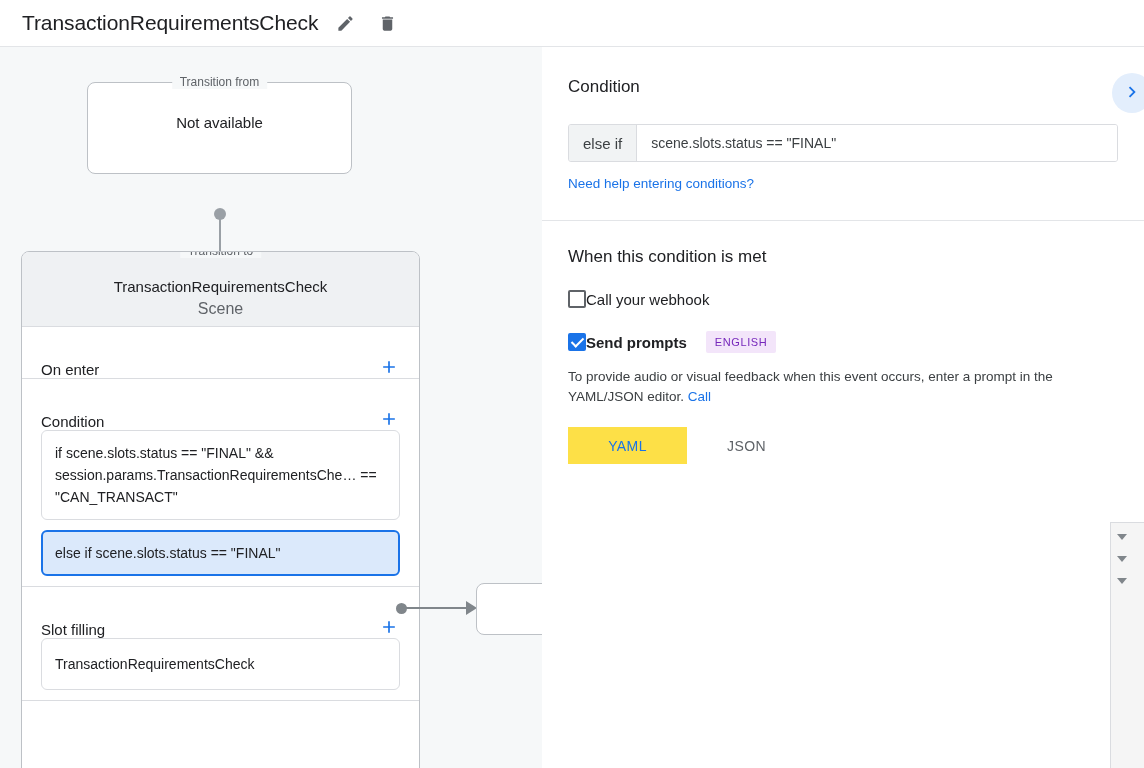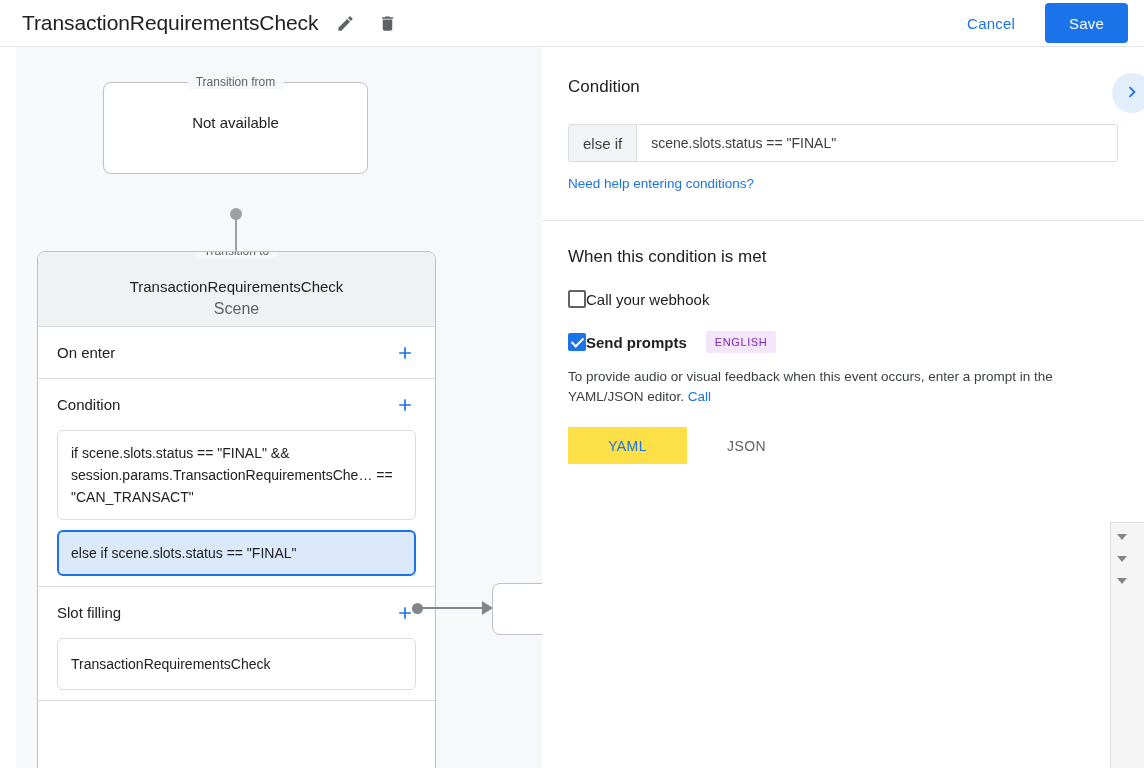--- a/index.html
+++ b/index.html
@@ -53,21 +53,21 @@
     background: #1a73e8; border: none;
     border-radius: 4px;
     padding: 0 24px; height: 40px;
     margin-left: 16px;
     cursor: pointer; font-family: inherit;
     letter-spacing: .2px;
   }
 
   
   #diagram-panel {
-    position: absolute; left: 16px; top: 47px;
+    position: absolute; left: 0; top: 47px;
     width: 593px; height: 721px;
     background: #f6f8f9;
     overflow: hidden;
   }
   #diagram-panel::after {
     content: ""; position: absolute; right: 0; top: 0;
     width: 1px; height: 100%; background: #e0e2e5;
   }
 
   .fieldset-box {
@@ -126,22 +126,22 @@
     background: #eff1f3;
     border-bottom: 1px solid #dadce0;
     padding-top: 26px;
     text-align: center;
   }
   #scene-name { font-size: 15px; color: #202124; }
   #scene-sub { font-size: 16px; color: #5f6368; margin-top: 5px; }
 
   .card-section { border-bottom: 1px solid #dadce0; }
   .section-head {
-    display: flex; align-items: center;
-    padding: 12px 19px; height: 51px;
+    display: flex; align-items: flex-end;
+    padding: 0 19px; height: 51px;
   }
   .section-title { font-size: 15px; color: #202124; }
   .plus-btn {
     margin-left: auto;
     width: 22px; height: 22px;
     display: flex; align-items: center; justify-content: center;
     border: none; background: transparent; cursor: pointer; padding: 0;
   }
   .plus-btn svg { display: block; }
 
@@ -359,24 +359,20 @@
   </button>
 
   <button class="hdr-icon-btn">
     <span>
       <svg width="19" height="19" viewBox="0 0 24 24" fill="#5f6368">
         <path d="M6 19c0 1.1.9 2 2 2h8c1.1 0 2-.9 2-2V7H6v12zM19 4h-3.5l-1-1h-5l-1 1H5v2h14V4z"></path>
       </svg>
     </span>
   </button>
 
-  <div id="topbar-right">
-    <button id="cancel-button">Cancel</button>
-    <button id="save-button">Save</button>
-  </div>
 </div>
 
 <div id="diagram-panel">
 
   <div id="transition-from-box" class="fieldset-box">
     <span class="fieldset-legend">Transition from</span>
     <div id="transition-from-text">Not available</div>
   </div>
 
   <div id="connector-dot"></div>

